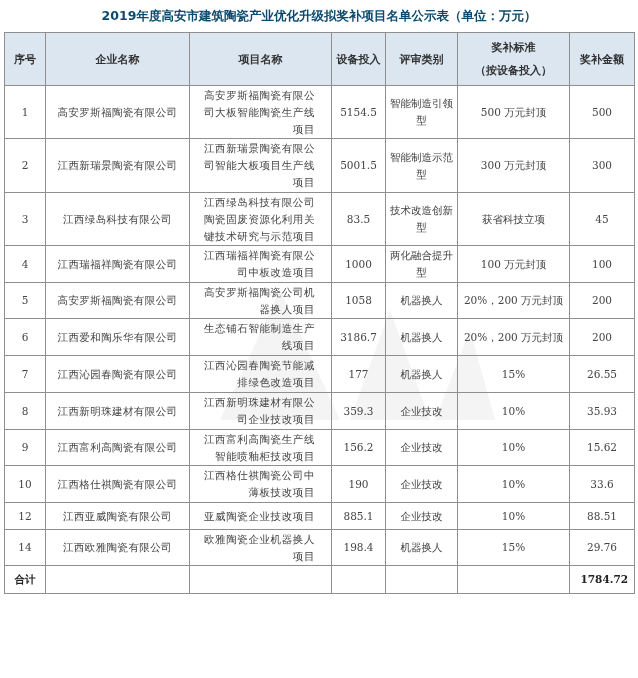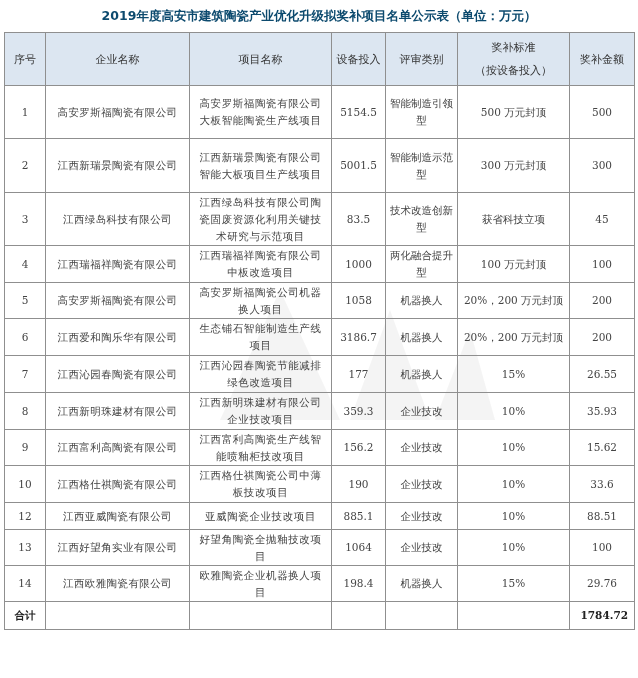--- a/index.html
+++ b/index.html
@@ -40,33 +40,33 @@
     border: 1px solid #8f8f8f;
     text-align: center;
     vertical-align: middle;
     padding: 0 2px;
     line-height: 17px;
     overflow: hidden;
   }
   .award-table th {
     background: #dce6f1;
     font-family: "DejaVu Sans", "Liberation Sans", sans-serif;
-    font-weight: normal;
+    font-weight: bold;
     font-size: 11px;
     color: #333333;
     height: 52px;
   }
   .award-table th .hdr-line2 {
     display: block;
     margin-top: 6px;
   }
   .award-table td.proj {
-    text-align: center;
+    text-align: right;
     padding-left: 4px;
-    padding-right: 4px;
+    padding-right: 16px;
     letter-spacing: 0.6px;
     word-break: break-all;
   }
   .award-table td.company {
     letter-spacing: 0.4px;
   }
   .award-table td.total-label {
     font-family: "DejaVu Sans", "Liberation Sans", sans-serif;
     font-weight: bold;
     color: #222222;
@@ -216,29 +216,20 @@
     <tr style="height:27px">
       <td>12</td>
       <td class="company">江西亚威陶瓷有限公司</td>
       <td class="proj">亚威陶瓷企业技改项目</td>
       <td>885.1</td>
       <td>企业技改</td>
       <td>10%</td>
       <td>88.51</td>
     </tr>
     <tr style="height:36px">
-      <td>13</td>
-      <td class="company">江西好望角实业有限公司</td>
-      <td class="proj">好望角陶瓷全抛釉技改项目</td>
-      <td>1064</td>
-      <td>企业技改</td>
-      <td>10%</td>
-      <td>100</td>
-    </tr>
-    <tr style="height:36px">
       <td>14</td>
       <td class="company">江西欧雅陶瓷有限公司</td>
       <td class="proj">欧雅陶瓷企业机器换人项目</td>
       <td>198.4</td>
       <td>机器换人</td>
       <td>15%</td>
       <td>29.76</td>
     </tr>
     <tr style="height:28px">
       <td class="total-label">合计</td>

